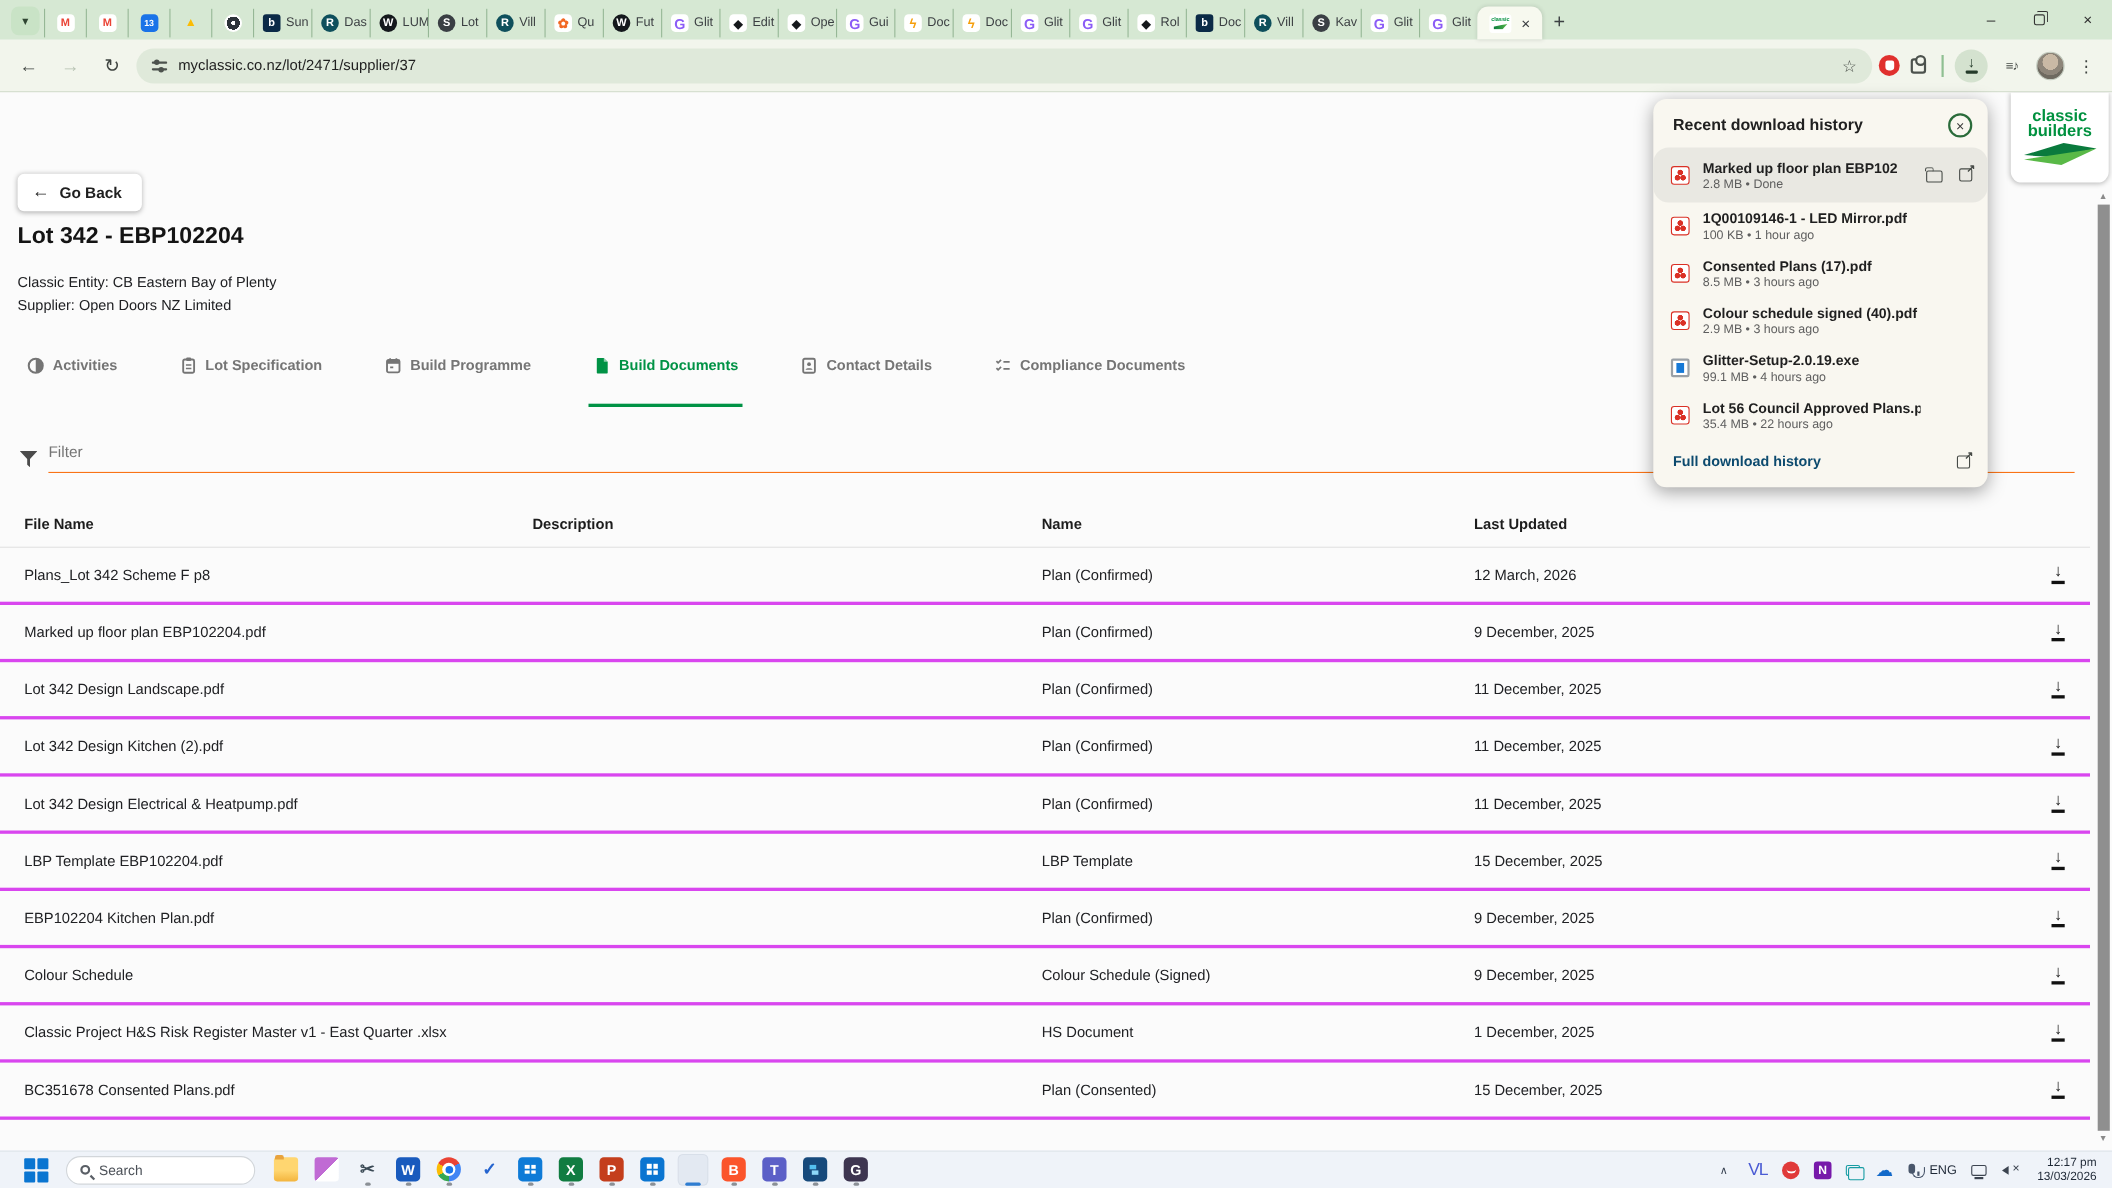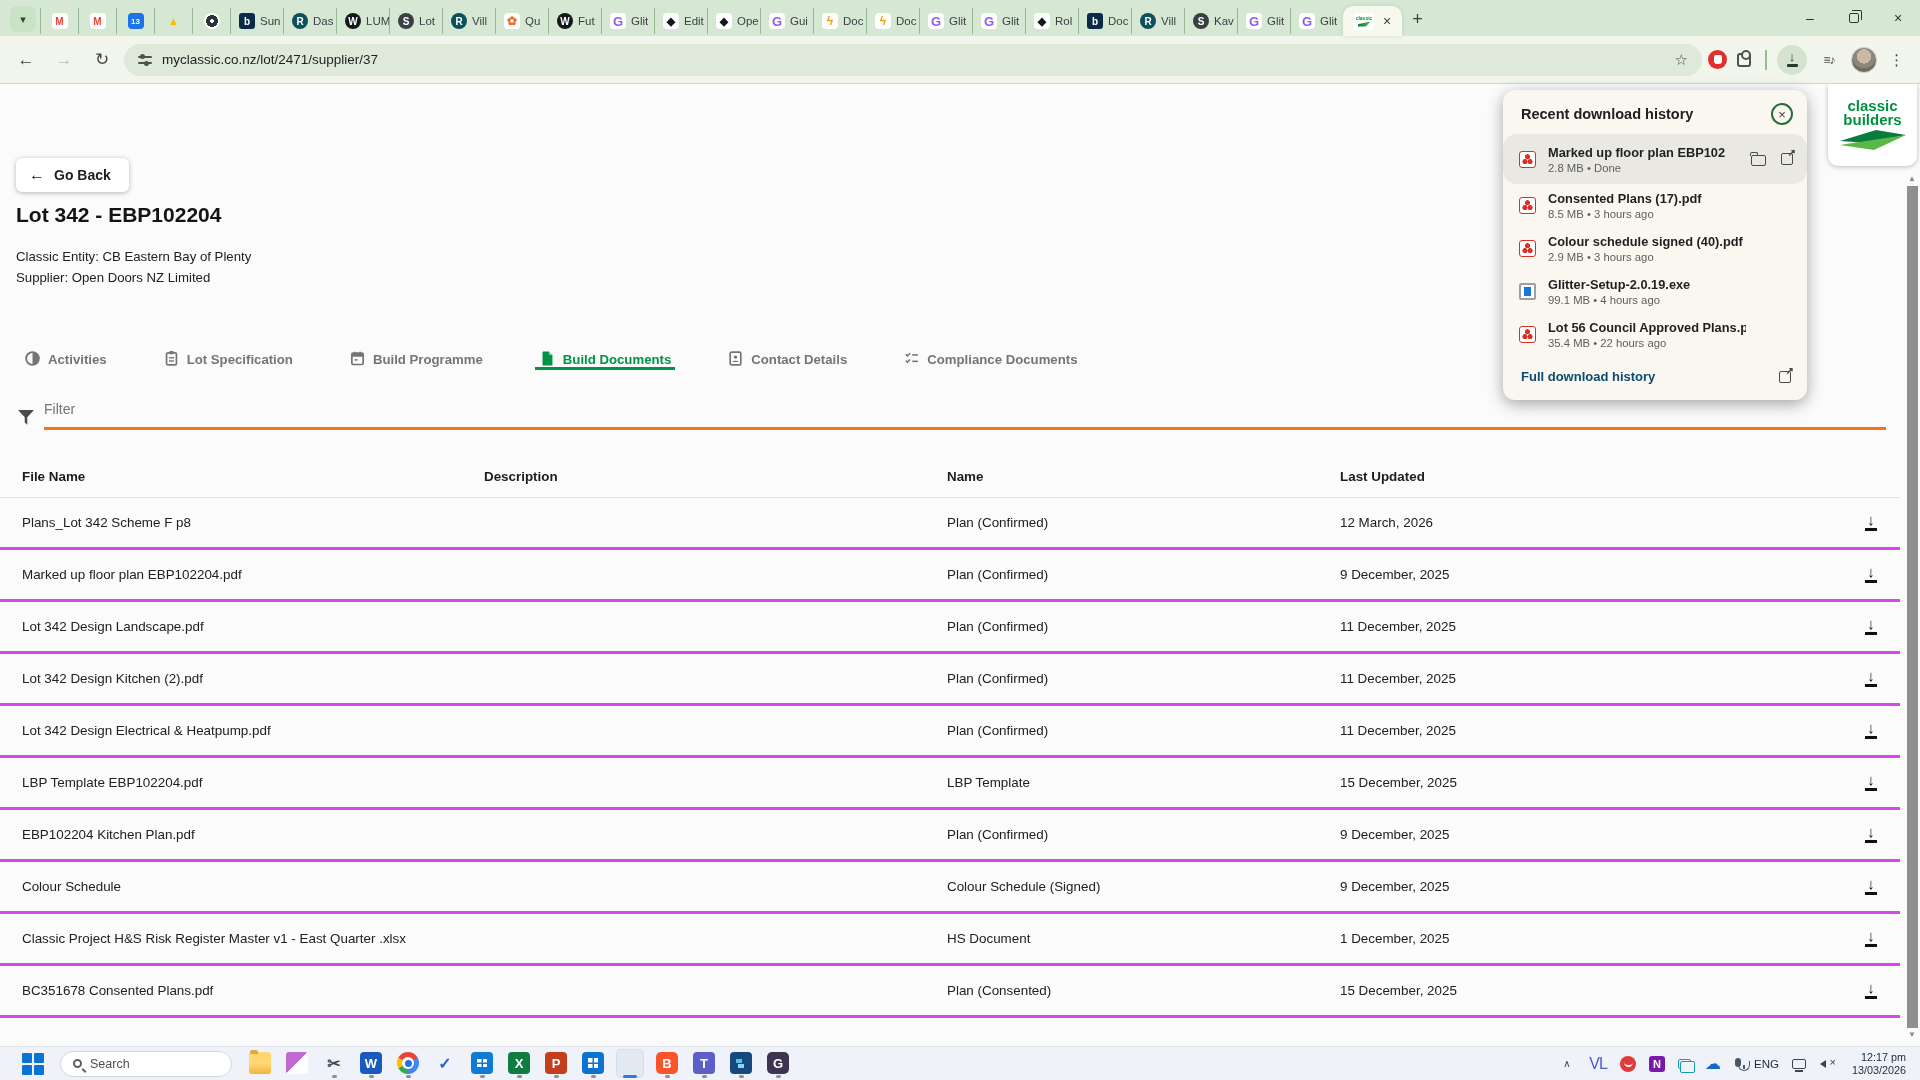--- a/index.html
+++ b/index.html
@@ -65,26 +65,26 @@
   .burger{width:20px;height:14px;display:flex;flex-direction:column;justify-content:space-between;}
   .burger i{height:2.4px;background:#fff;border-radius:2px;}
   .apptitle{color:#fff;font-size:20px;font-weight:700;letter-spacing:.2px;}
   .logocard{position:absolute;top:0;left:1828px;width:89px;height:82px;background:#fff;border-radius:0 0 10px 10px;box-shadow:0 1px 5px rgba(0,0,0,.25);display:flex;flex-direction:column;align-items:center;justify-content:center;gap:2px;z-index:5;}
   .logotext{color:#00913f;font-size:15px;line-height:14px;font-weight:700;text-align:center;}
   .goback{position:absolute;left:16px;top:74px;background:#fff;border-radius:6px;box-shadow:0 1px 5px rgba(0,0,0,.28);display:flex;align-items:center;gap:9px;padding:8px 18px 8px 13px;font-size:14px;font-weight:700;color:#1f1f1f;}
   .goback .arr{font-size:16px;font-weight:700;}
   .lottitle{position:absolute;left:16px;top:119px;font-size:21px;font-weight:700;color:#141414;}
   .infoblock{position:absolute;left:16px;top:162px;font-size:13.2px;color:#202124;line-height:21px;}
   .apptabs{position:absolute;left:20px;top:240px;display:flex;gap:48px;height:46px;}
-  .apptab{display:flex;align-items:flex-end;gap:7px;font-size:13.2px;font-weight:700;color:#757575;padding:0 4px;border-bottom:3px solid transparent;}
+  .apptab{display:flex;align-items:flex-start;gap:7px;font-size:13.2px;font-weight:700;color:#757575;padding:0 4px;border-bottom:3px solid transparent;}
   .apptab.active{color:#009245;border-bottom-color:#009245;}
   .apptab svg{display:block;}
   .filterwrap{position:absolute;left:16px;top:306px;right:34px;height:44px;}
   .funnel{position:absolute;left:2px;top:20px;width:16px;height:16px;background:#4b4b4b;clip-path:polygon(0 0,100% 0,58% 46%,58% 92%,42% 78%,42% 46%);}
-  .filterinput{position:absolute;left:28px;right:0;top:0;height:40px;border:none;border-bottom:3px solid #f97316;background:transparent;font-size:14px;color:#15803d;outline:none;font-family:inherit;}
+  .filterinput{position:absolute;left:28px;right:0;top:0;height:40px;border:none;border-bottom:1px solid #f97316;background:transparent;font-size:14px;color:#15803d;outline:none;font-family:inherit;}
   .filterinput::placeholder{color:#757575;}
   .tablewrap{position:absolute;left:0;top:372px;right:20px;}
   .trow{display:flex;align-items:center;height:52px;border-bottom:3px solid #d946ef;padding-left:22px;font-size:13.4px;color:#202124;}
   .thead{height:42px;font-weight:700;color:#1d1d1d;border-bottom:1px solid #e2e2e2;}
   .c1{width:462px;padding-right:12px;overflow:hidden;white-space:nowrap;}
   .c2{width:463px;}
   .c3{width:393px;}
   .c4{flex:1;}
   .c5{width:58px;display:flex;justify-content:center;}
   .rowdl{display:flex;flex-direction:column;align-items:center;}
@@ -593,20 +593,28 @@
         <span class="ptxt">
           <span class="pname">Marked up floor plan EBP102</span>
           <span class="pmeta">2.8 MB • Done</span>
         </span>
         <span class="pactions">
           <span class="folderico"></span>
           <span class="openico"></span>
         </span>
       </div>
 
+      <div class="pitem">
+        <span class="pico t-pdf"></span>
+        <span class="ptxt">
+          <span class="pname">1Q00109146-1 - LED Mirror.pdf</span>
+          <span class="pmeta">100 KB • 1 hour ago</span>
+        </span>
+
+      </div>
 
       <div class="pitem">
         <span class="pico t-pdf"></span>
         <span class="ptxt">
           <span class="pname">Consented Plans (17).pdf</span>
           <span class="pmeta">8.5 MB • 3 hours ago</span>
         </span>
 
       </div>
 

